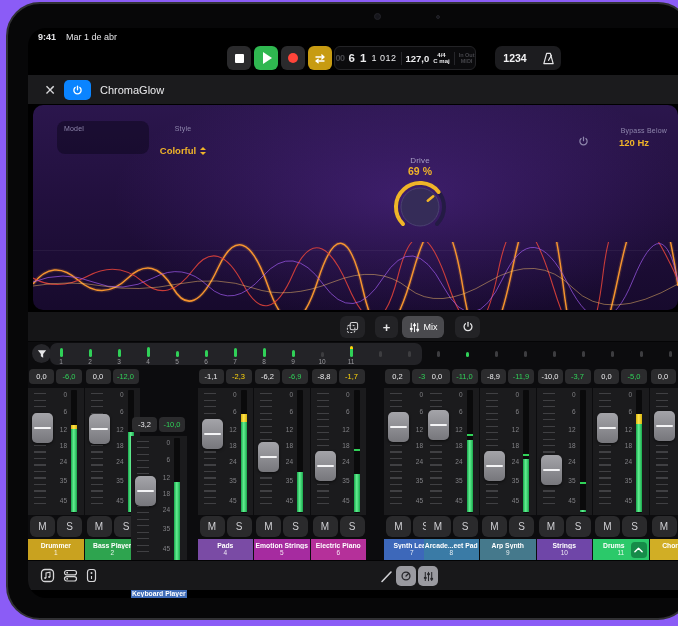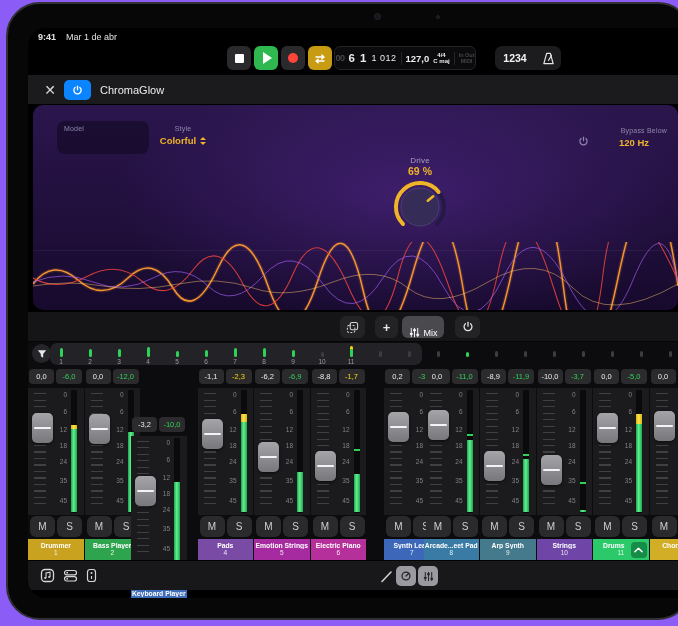--- a/index.html
+++ b/index.html
@@ -68,21 +68,21 @@
   .drive-box{position:absolute;left:352px;top:51px;width:70px;text-align:center;}
   .drive-box .sel-label{font-size:8px;color:#a79fc4;}
   .drive-box .sel-value{justify-content:center;font-size:10.5px;}
   .knob{position:absolute;left:357px;top:72px;width:60px;height:60px;}
   .cuts{position:absolute;left:0;top:145px;width:645px;height:60px;border-top:1px solid rgba(255,255,255,0.05);}
 
   
   .mix-toolbar{position:absolute;left:0;top:284px;width:100%;height:30px;background:#151517;border-bottom:1px solid #050506;}
   .tb-btn{position:absolute;top:4px;height:22px;border-radius:6px;background:#232326;display:flex;align-items:center;
           justify-content:center;gap:4px;color:#e4e4e6;}
-  .tb-btn.sel{background:#4a4a4e;align-items:flex-end;}
+  .tb-btn.sel{background:#4a4a4e;}
   .tb-plus{font-size:13px;font-weight:bold;}
   .tb-mix-label{font-size:9px;color:#fff;}
   .navigator{position:absolute;left:0;top:314px;width:100%;height:24px;background:#0c0c0e;}
   .nav-filter{position:absolute;left:4px;top:2px;width:19px;height:19px;border-radius:50%;background:#26262a;
               display:flex;align-items:center;justify-content:center;}
   .nav-view{position:absolute;left:22px;top:1px;width:372px;height:22px;border-radius:7px;background:#232327;}
   .nav-meter{position:absolute;top:3px;width:3.5px;border-radius:1.5px;}
   .nav-meter.g{background:#30d158;}
   .nav-meter.d{background:#3d3d40;}
   .nav-meter.gy{background:linear-gradient(180deg,#ffd60a 0 30%,#30d158 30%);}
@@ -196,21 +196,21 @@
         <path d="M0 36 Q 25 50 55 34 T 110 40 T 160 28 T 210 42 T 260 32 T 315 44 T 365 34 T 415 42 T 465 30 T 520 44 T 570 32 T 645 38" fill="none" stroke="#e8443a" stroke-width="1.1" opacity="0.85"></path>
         <path d="M0 40 Q 30 28 60 40 T 120 36 T 175 44 T 230 34 T 290 42 T 350 36 T 410 44 T 470 36 T 535 42 T 600 38 T 645 40" fill="none" stroke="#a05aee" stroke-width="1" opacity="0.7"></path>
         <path d="M0 44 Q 35 38 70 44 T 145 42 T 220 46 T 300 40 T 375 46 T 455 40 T 540 46 T 645 42" fill="none" stroke="#ffc66b" stroke-width="0.8" opacity="0.6"></path>
       </svg>
 
       <div class="model-box">
         <div class="sel-label">Model</div>
       </div>
       <div class="style-box">
         <div class="sel-label">Style</div>
-        <div class="sel-value" style="margin-top:3px;text-align:right;">
+        <div class="sel-value" style="margin-top:13px;text-align:right;">
           <span>Colorful</span>
           <span class="stepper" style="color:#f0b429;">
               <i class="up"></i>
               <i class="dn"></i>
             </span>
         </div>
       </div>
 
       <div class="bypass-power">
         <svg width="11" height="11" viewBox="0 0 14 14">

